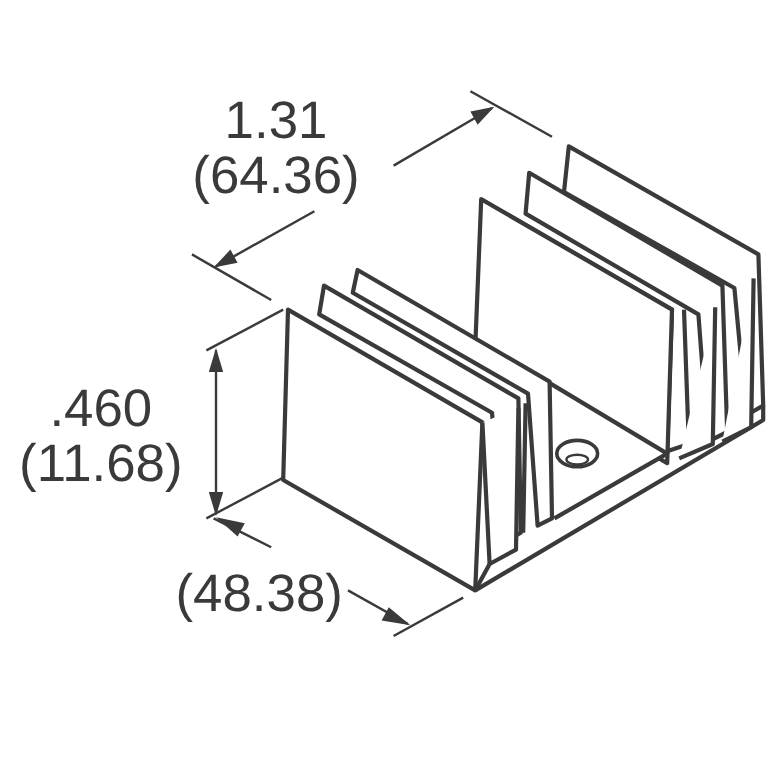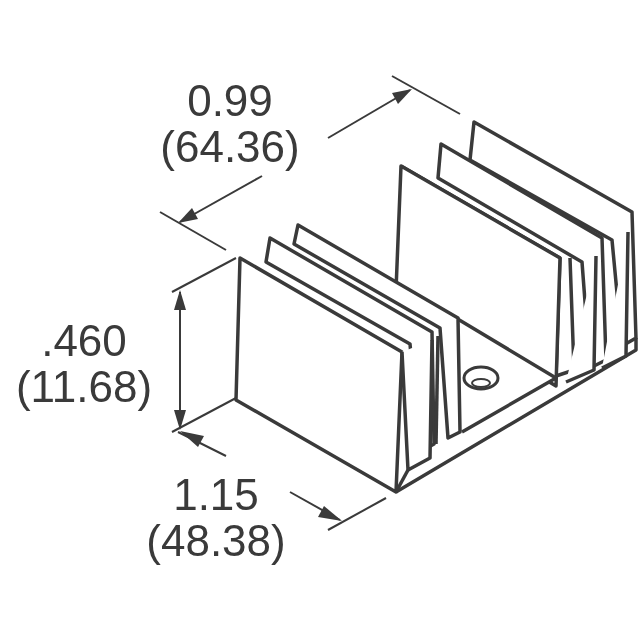--- a/index.html
+++ b/index.html
@@ -85,25 +85,24 @@
   <g>
     <line class="thin" x1="178" y1="432" x2="226" y2="456"></line>
     <polygon class="arrowhead" points="180,431 198,447 204,436"></polygon>
     <line class="thin" x1="290" y1="492" x2="340" y2="520"></line>
     <polygon class="arrowhead" points="342,521 324,506 318,517"></polygon>
     <line class="thin" x1="328" y1="530" x2="386" y2="498"></line>
   </g>
 </svg>
 
 <div class="dim-label" id="dim-length">
-  <span>0.99</span>
+  <span>1.31</span>
   <span>(64.36)</span>
 </div>
 
 <div class="dim-label" id="dim-height">
   <span>.460</span>
   <span>(11.68)</span>
 </div>
 
 <div class="dim-label" id="dim-width">
-  <span>1.15</span>
   <span>(48.38)</span>
 </div>
 
 </body></html>

